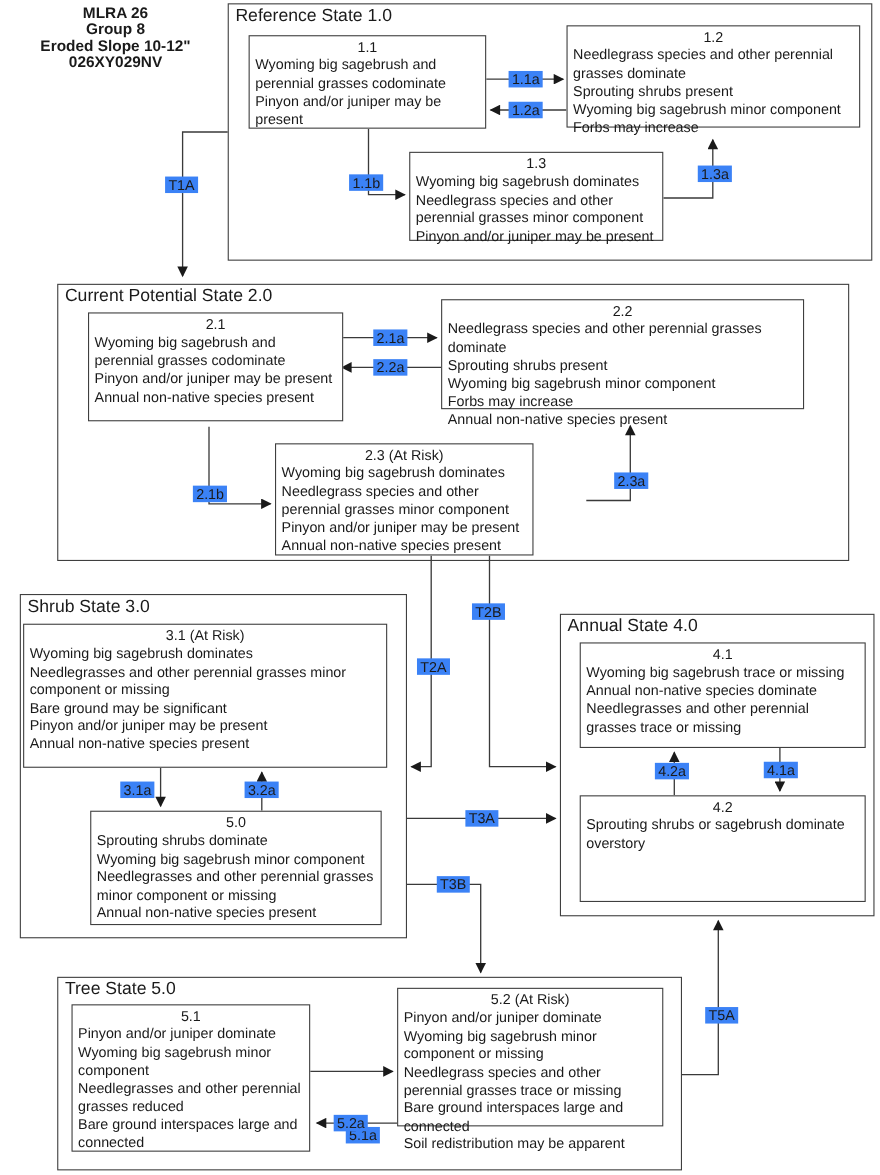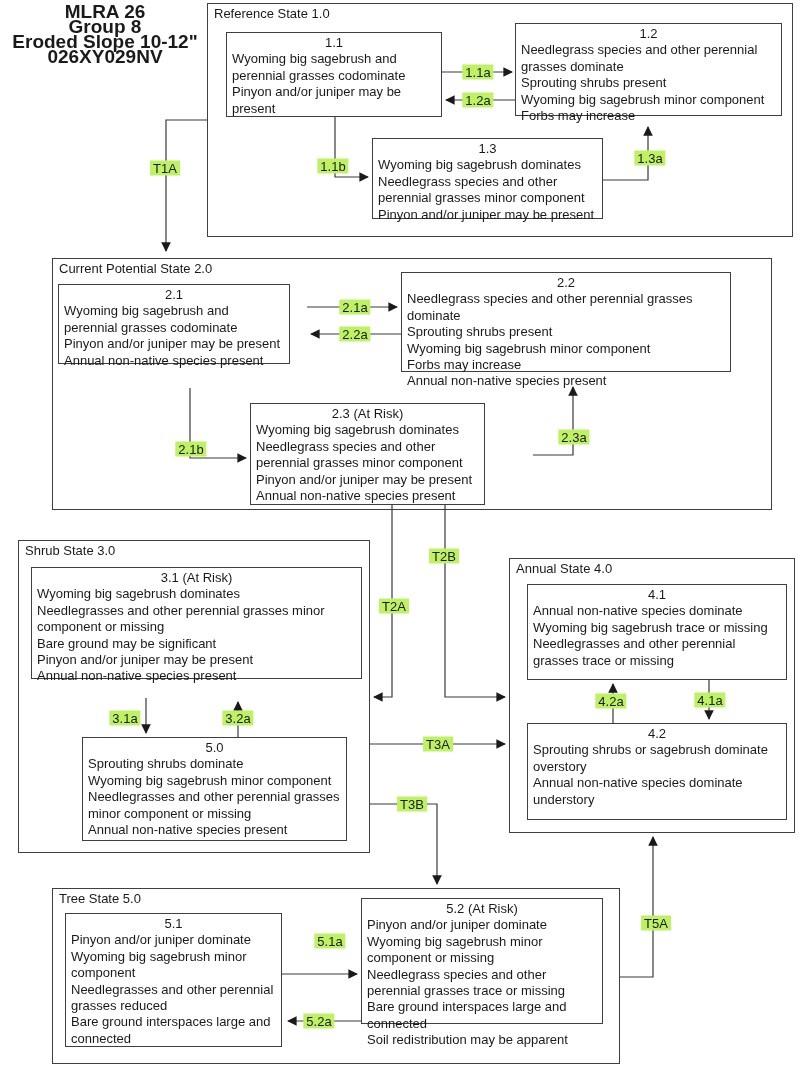--- a/index.html
+++ b/index.html
@@ -2,37 +2,37 @@
 <html><head>
 <meta charset="utf-8">
 <style>
   html,body{margin:0;padding:0;background:#fff;}
   #canvas{
     position:relative;width:800px;height:1068px;background:#ffffff;
     font-family:"Liberation Sans", sans-serif;color:#1a1a1a;overflow:hidden;
   }
   .hdr{
     position:absolute;left:10px;top:4px;width:190px;text-align:center;
-    font-weight:bold;font-size:19px;line-height:15px;z-index:5;
+    font-weight:bold;font-size:14px;line-height:15px;z-index:5;
   }
   .state{
     position:absolute;border:1px solid #3f3f3f;background:transparent;z-index:1;
     box-sizing:border-box;
   }
   .state-title{
-    position:absolute;left:6px;top:2px;font-size:13px;white-space:nowrap;text-align:center;
+    position:absolute;left:6px;top:2px;font-size:16px;white-space:nowrap;text-align:center;
   }
   .cbox{
     position:absolute;border:1px solid #3f3f3f;background:#ffffff;z-index:3;
     box-sizing:border-box;padding:2px 5px 0 5px;font-size:13px;line-height:16.4px;
   }
   .cbox-title{text-align:center;}
   .wires{position:absolute;left:0;top:0;z-index:2;}
   .wlabel{
-    position:absolute;transform:translate(-50%,-50%);background:#bef264;
+    position:absolute;transform:translate(-50%,-50%);background:#3b82f6;
     padding:0 3px;font-size:13px;white-space:nowrap;z-index:4;
   }
 </style>
 </head>
 <body>
 
 <div id="canvas">
 
   <svg class="wires" width="800" height="1068" viewBox="0 0 800 1068">
     <defs>
@@ -89,21 +89,21 @@
   <div class="cbox" style="left:372px;top:138px;width:231px;height:81px">
     <div class="cbox-title">1.3</div>
     <div class="cbox-line">Wyoming big sagebrush dominates</div>
     <div class="cbox-line">Needlegrass species and other perennial grasses minor component</div>
     <div class="cbox-line">Pinyon and/or juniper may be present</div>
   </div>
 
   <div class="state" style="left:52px;top:258px;width:720px;height:252px">
     <div class="state-title">Current Potential State 2.0</div>
   </div>
-  <div class="cbox" style="left:58px;top:284px;width:232px;height:80px">
+  <div class="cbox" style="left:80px;top:284px;width:232px;height:99px">
     <div class="cbox-title">2.1</div>
     <div class="cbox-line">Wyoming big sagebrush and perennial grasses codominate</div>
     <div class="cbox-line">Pinyon and/or juniper may be present</div>
     <div class="cbox-line">Annual non-native species present</div>
   </div>
   <div class="cbox" style="left:401px;top:272px;width:330px;height:100px">
     <div class="cbox-title">2.2</div>
     <div class="cbox-line">Needlegrass species and other perennial grasses dominate</div>
     <div class="cbox-line">Sprouting shrubs present</div>
     <div class="cbox-line">Wyoming big sagebrush minor component</div>
@@ -114,49 +114,48 @@
     <div class="cbox-title">2.3 (At Risk)</div>
     <div class="cbox-line">Wyoming big sagebrush dominates</div>
     <div class="cbox-line">Needlegrass species and other perennial grasses minor component</div>
     <div class="cbox-line">Pinyon and/or juniper may be present</div>
     <div class="cbox-line">Annual non-native species present</div>
   </div>
 
   <div class="state" style="left:18px;top:540px;width:352px;height:313px">
     <div class="state-title">Shrub State 3.0</div>
   </div>
-  <div class="cbox" style="left:31px;top:567px;width:331px;height:112px">
+  <div class="cbox" style="left:21px;top:567px;width:331px;height:131px">
     <div class="cbox-title">3.1 (At Risk)</div>
     <div class="cbox-line">Wyoming big sagebrush dominates</div>
     <div class="cbox-line">Needlegrasses and other perennial grasses minor component or missing</div>
     <div class="cbox-line">Bare ground may be significant</div>
     <div class="cbox-line">Pinyon and/or juniper may be present</div>
     <div class="cbox-line">Annual non-native species present</div>
   </div>
   <div class="cbox" style="left:82px;top:737px;width:265px;height:104px">
     <div class="cbox-title">5.0</div>
     <div class="cbox-line">Sprouting shrubs dominate</div>
     <div class="cbox-line">Wyoming big sagebrush minor component</div>
     <div class="cbox-line">Needlegrasses and other perennial grasses minor component or missing</div>
     <div class="cbox-line">Annual non-native species present</div>
   </div>
 
   <div class="state" style="left:509px;top:558px;width:286px;height:275px">
     <div class="state-title">Annual State 4.0</div>
   </div>
   <div class="cbox" style="left:527px;top:584px;width:260px;height:96px">
     <div class="cbox-title">4.1</div>
+    <div class="cbox-line">Wyoming big sagebrush trace or missing</div>
     <div class="cbox-line">Annual non-native species dominate</div>
-    <div class="cbox-line">Wyoming big sagebrush trace or missing</div>
     <div class="cbox-line">Needlegrasses and other perennial grasses trace or missing</div>
   </div>
   <div class="cbox" style="left:527px;top:723px;width:260px;height:97px">
     <div class="cbox-title">4.2</div>
     <div class="cbox-line">Sprouting shrubs or sagebrush dominate overstory</div>
-    <div class="cbox-line">Annual non-native species dominate understory</div>
   </div>
 
   <div class="state" style="left:52px;top:888px;width:568px;height:176px">
     <div class="state-title">Tree State 5.0</div>
   </div>
   <div class="cbox" style="left:65px;top:913px;width:217px;height:134px">
     <div class="cbox-title">5.1</div>
     <div class="cbox-line">Pinyon and/or juniper dominate</div>
     <div class="cbox-line">Wyoming big sagebrush minor component</div>
     <div class="cbox-line">Needlegrasses and other perennial grasses reduced</div>
@@ -176,21 +175,21 @@
   <span class="wlabel" style="left:333px;top:166px">1.1b</span>
   <span class="wlabel" style="left:650px;top:158px">1.3a</span>
   <span class="wlabel" style="left:355px;top:307px">2.1a</span>
   <span class="wlabel" style="left:355px;top:334px">2.2a</span>
   <span class="wlabel" style="left:191px;top:449px">2.1b</span>
   <span class="wlabel" style="left:574px;top:437px">2.3a</span>
   <span class="wlabel" style="left:125px;top:718px">3.1a</span>
   <span class="wlabel" style="left:238px;top:718px">3.2a</span>
   <span class="wlabel" style="left:611px;top:701px">4.2a</span>
   <span class="wlabel" style="left:710px;top:700px">4.1a</span>
-  <span class="wlabel" style="left:330px;top:941px">5.1a</span>
+  <span class="wlabel" style="left:330px;top:1032px">5.1a</span>
   <span class="wlabel" style="left:319px;top:1021px">5.2a</span>
   <span class="wlabel" style="left:165px;top:168px">T1A</span>
   <span class="wlabel" style="left:394px;top:606px">T2A</span>
   <span class="wlabel" style="left:444px;top:556px">T2B</span>
   <span class="wlabel" style="left:438px;top:744px">T3A</span>
   <span class="wlabel" style="left:412px;top:804px">T3B</span>
   <span class="wlabel" style="left:656px;top:923px">T5A</span>
 
 </div>
 

